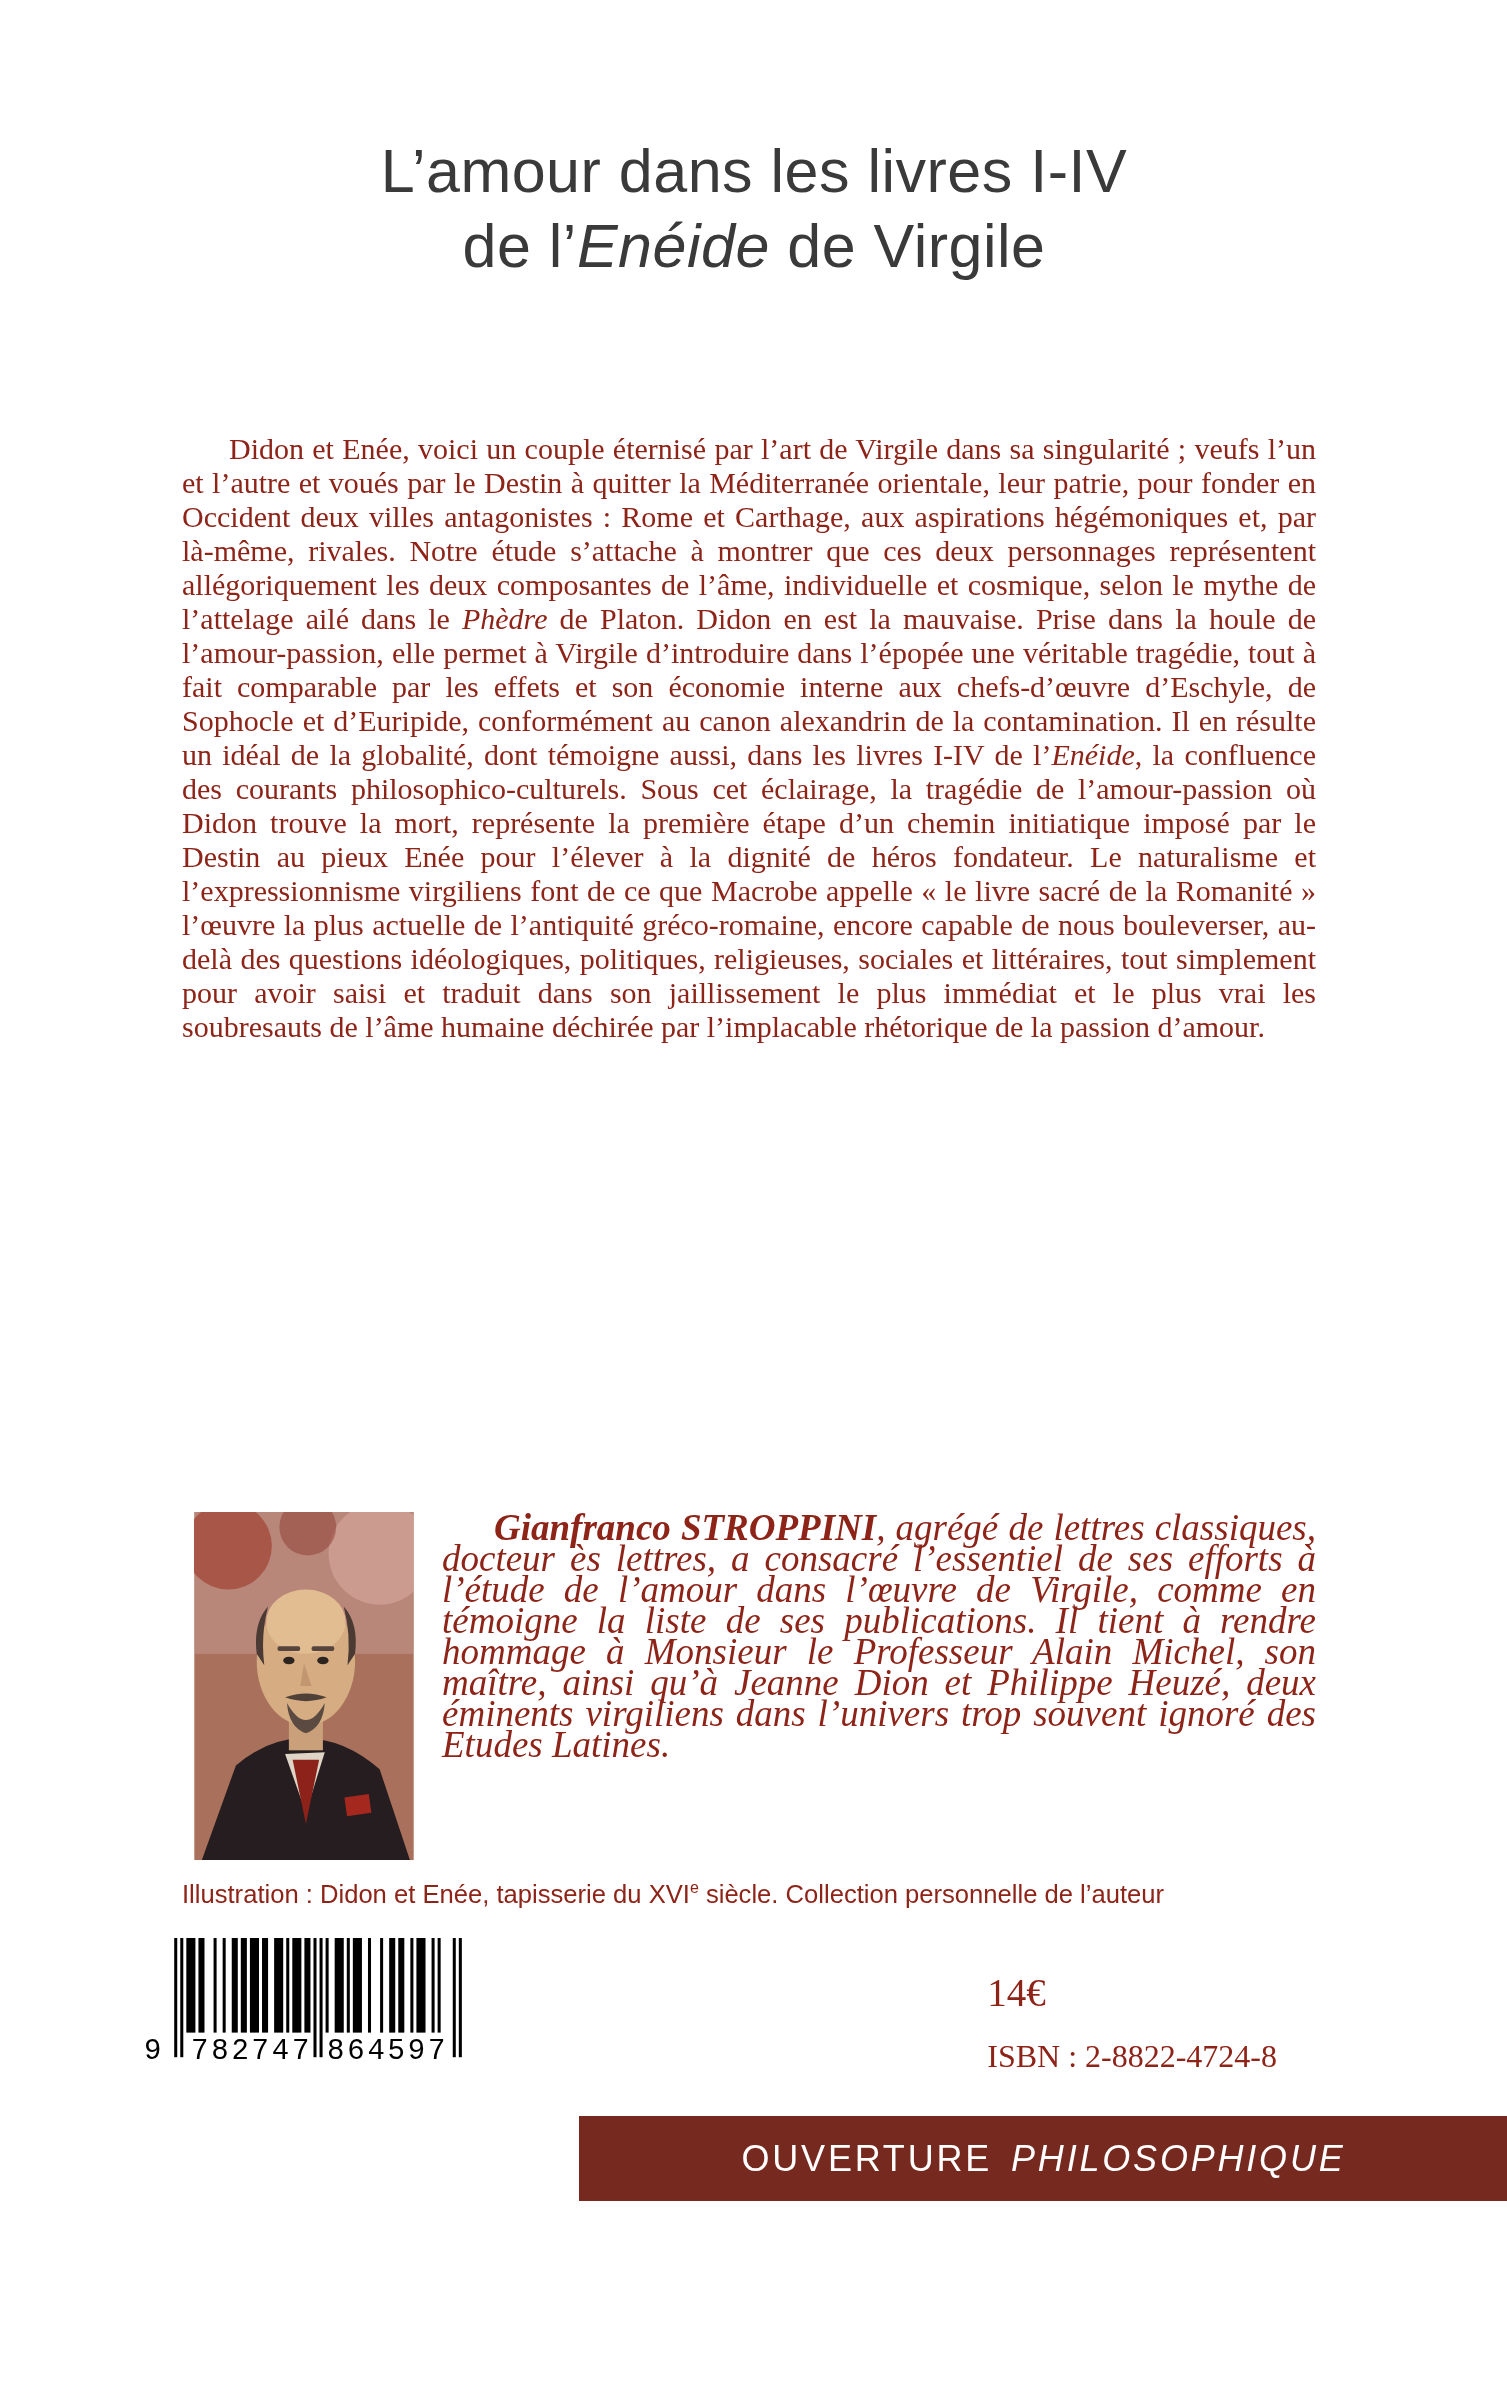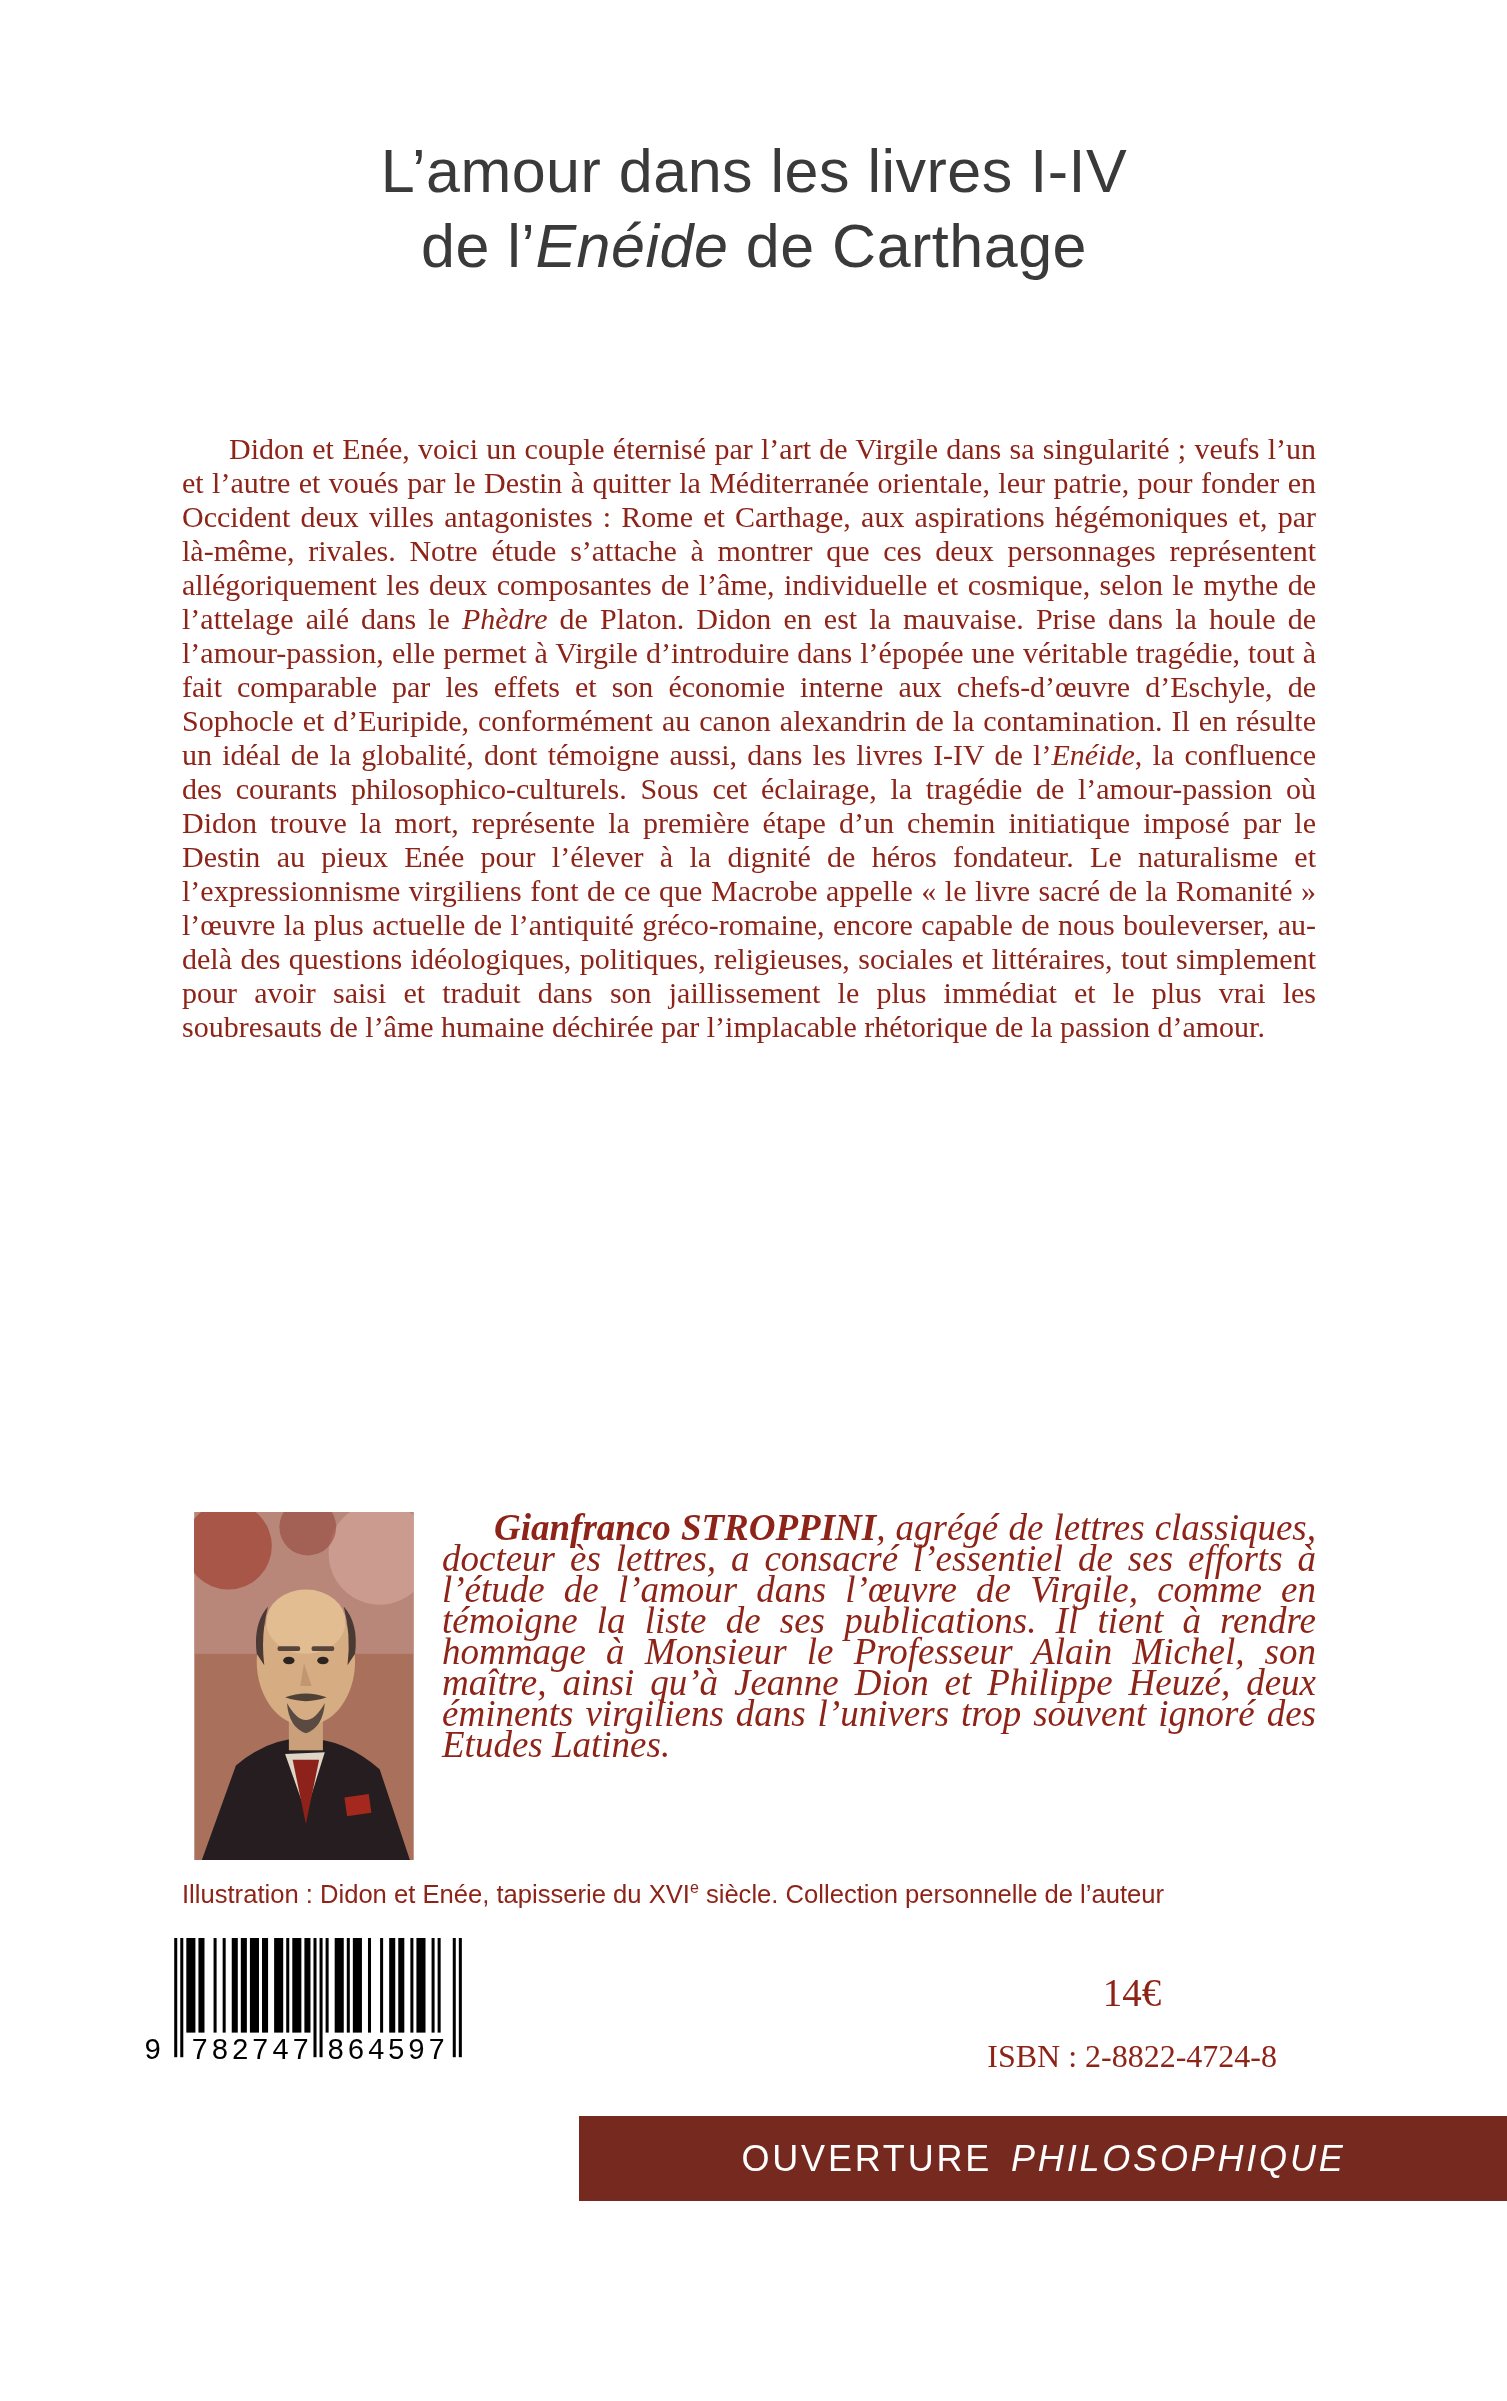--- a/index.html
+++ b/index.html
@@ -51,21 +51,21 @@
   .barcode span {
     font-family:"Liberation Mono", monospace; font-size:29px; color:#000;
     position:absolute; top:97px; white-space:nowrap;
   }
   .bc-lead  { left:1.9px; }
   .bc-left  { left:49px;  letter-spacing:2.8px; }
   .bc-right { left:185px; letter-spacing:2.8px; }
 
   
   .pricing {
-    position:absolute; right:231px; top:1970px; text-align:center;
+    position:absolute; right:231px; top:1970px; text-align:left;
     color:var(--text-red, #8e2318);
   }
   .price { font-size:39px; margin-bottom:23px; }
   .isbn  { font-size:32px; }
 
   
   .banner {
     position:absolute; left:579px; right:0; top:2116px; height:85px;
     background:var(--banner-bg, #76291f); color:#fff;
     display:flex; align-items:center; justify-content:center;
@@ -74,21 +74,21 @@
   .banner .it { font-style:italic; margin-left:19px; }
 </style>
 </head>
 <body>
 
 <div class="page">
 
   <header class="titleblock">
     <h1>
       <span>L’amour dans les livres I-IV</span><br>
-      <span>de l’</span><em>Enéide</em><span> de Carthage</span>
+      <span>de l’</span><em>Enéide</em><span> de Virgile</span>
     </h1>
   </header>
 
   <p class="blurb">
     <span>Didon et Enée, voici un couple éternisé par l’art de Virgile dans sa singularité ; veufs l’un et l’autre et voués par le Destin à quitter la Méditerranée orientale, leur patrie, pour fonder en Occident deux villes antagonistes : Rome et Carthage, aux aspirations hégémoniques et, par là-même, rivales. Notre étude s’attache à montrer que ces deux personnages représentent allégoriquement les deux composantes de l’âme, individuelle et cosmique, selon le mythe de l’attelage ailé dans le </span><em>Phèdre</em><span> de Platon. Didon en est la mauvaise. Prise dans la houle de l’amour-passion, elle permet à Virgile d’introduire dans l’épopée une véritable tragédie, tout à fait comparable par les effets et son économie interne aux chefs-d’œuvre d’Eschyle, de Sophocle et d’Euripide, conformément au canon alexandrin de la contamination. Il en résulte un idéal de la globalité, dont témoigne aussi, dans les livres I-IV de l’</span><em>Enéide</em><span>, la confluence des courants philosophico-culturels. Sous cet éclairage, la tragédie de l’amour-passion où Didon trouve la mort, représente la première étape d’un chemin initiatique imposé par le Destin au pieux Enée pour l’élever à la dignité de héros fondateur. Le naturalisme et l’expressionnisme virgiliens font de ce que Macrobe appelle « le livre sacré de la Romanité » l’œuvre la plus actuelle de l’antiquité gréco-romaine, encore capable de nous bouleverser, au-delà des questions idéologiques, politiques, religieuses, sociales et littéraires, tout simplement pour avoir saisi et traduit dans son jaillissement le plus immédiat et le plus vrai les soubresauts de l’âme humaine déchirée par l’implacable rhétorique de la passion d’amour.</span>
   </p>
 
   <section class="bio">
     <div class="photo">
       <svg viewBox="0 0 232 368" width="220" height="348" aria-hidden="true">

